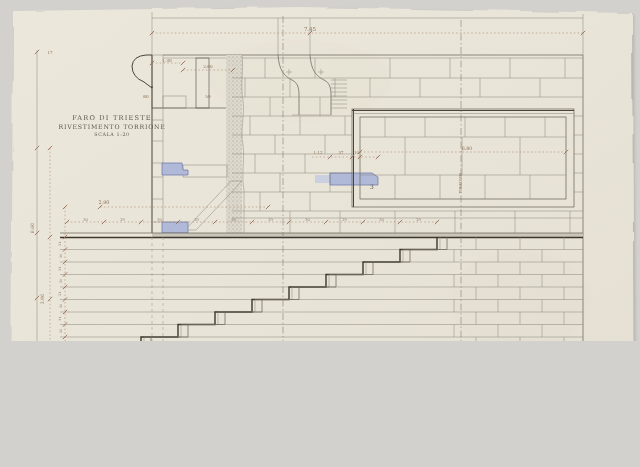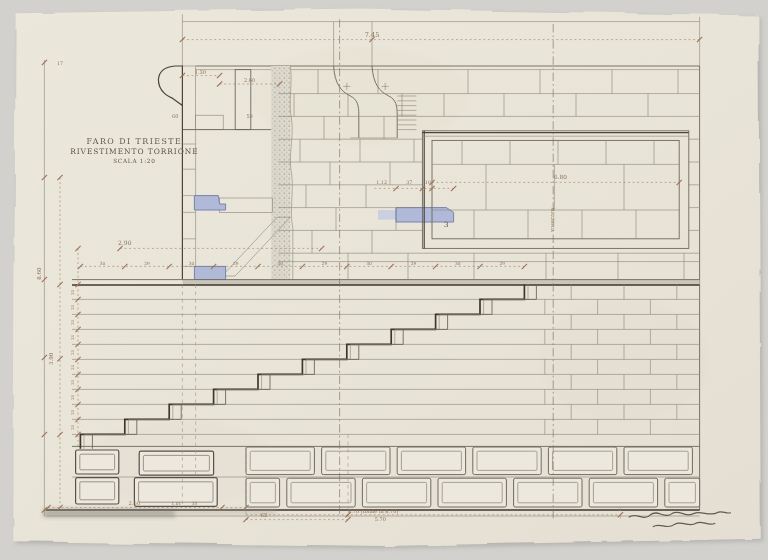--- a/index.html
+++ b/index.html
@@ -1,16 +1,16 @@
 <!DOCTYPE html>
 <html><head>
 <meta charset="utf-8">
 <style>
   html,body{margin:0;padding:0;background:#d3d1cd;}
-  .stage{position:relative;width:640px;height:467px;overflow:hidden;
+  .stage{position:relative;width:640px;height:341px;overflow:hidden;
          font-family:"DejaVu Serif", serif;}
   svg{display:block;}
   .pl{stroke:#8a8478;stroke-width:.5;fill:none;}
   .pm{stroke:#6d675c;stroke-width:.75;fill:none;}
   .ink{stroke:#4a443b;stroke-width:1;fill:none;}
   .inkb{stroke:#3c362e;stroke-width:1.4;fill:none;}
   .dim{stroke:#a07b5f;stroke-width:.5;fill:none;stroke-dasharray:1.6 2.2;}
   .dimt{stroke:#9a7156;stroke-width:.9;fill:none;}
   .ext{stroke:#9a958a;stroke-width:.5;fill:none;stroke-dasharray:3 3;}
   .axis{stroke:#7d7568;stroke-width:.55;fill:none;stroke-dasharray:7 2.5 1.5 2.5;}

